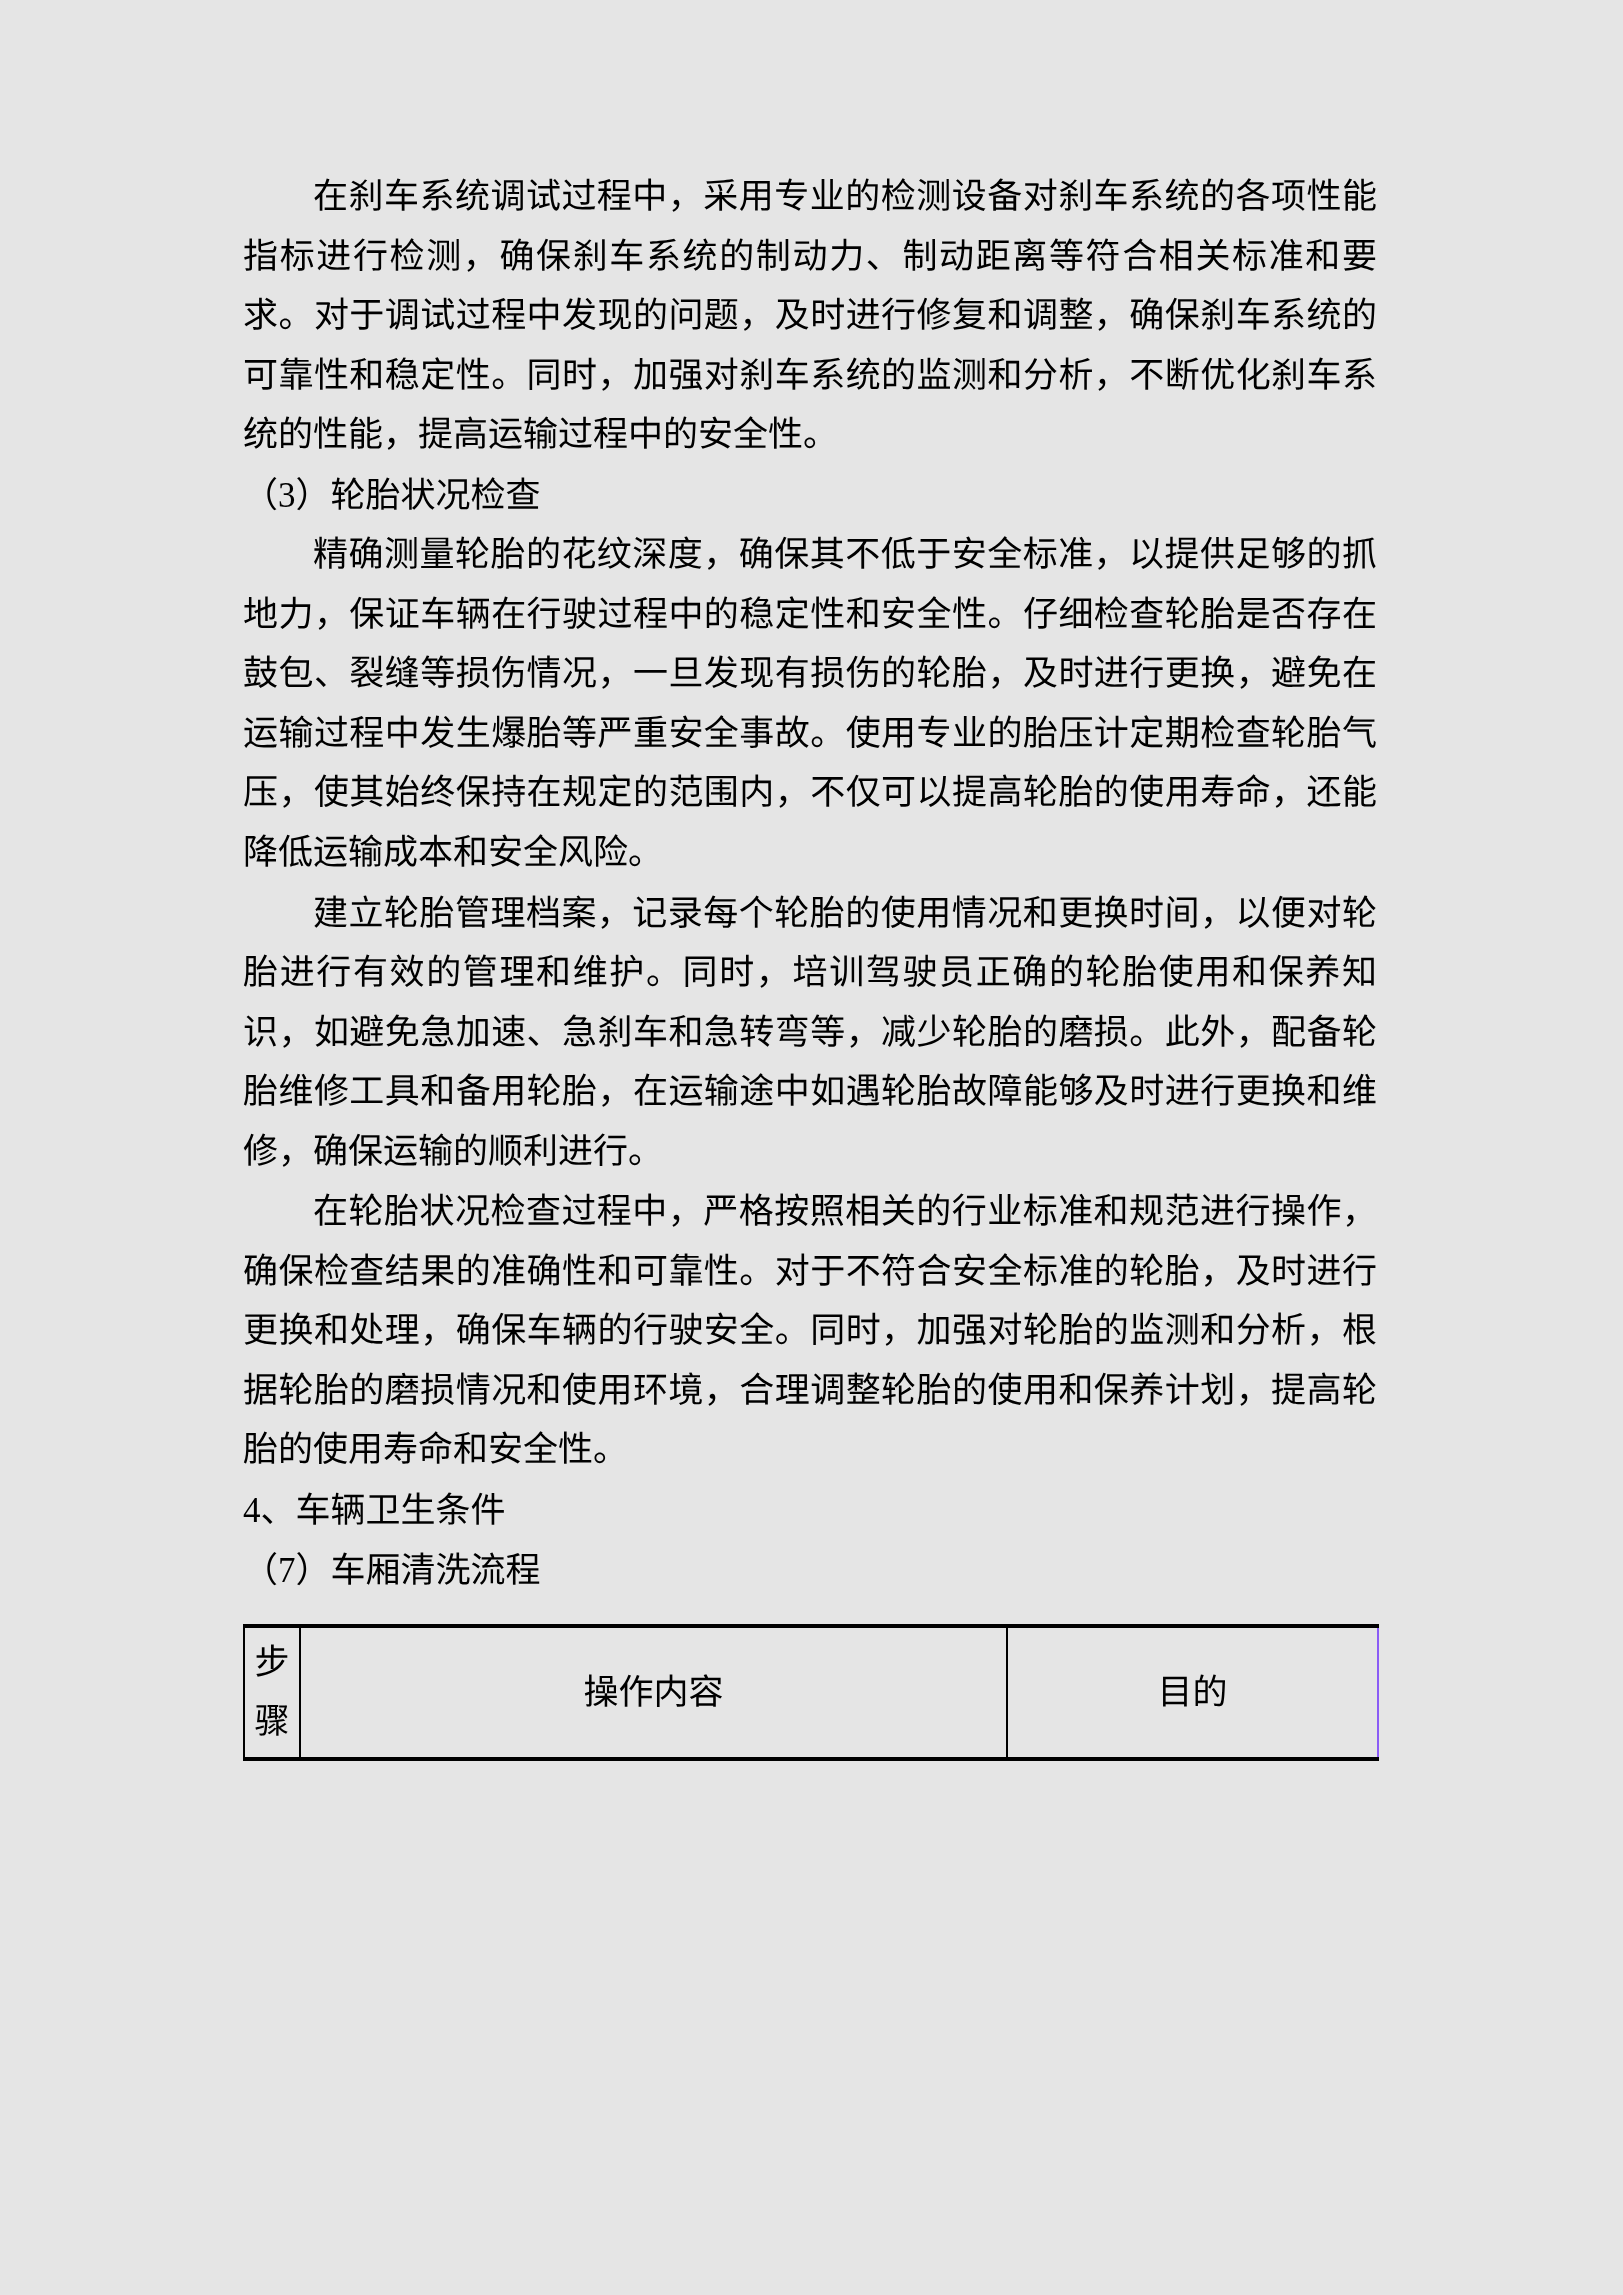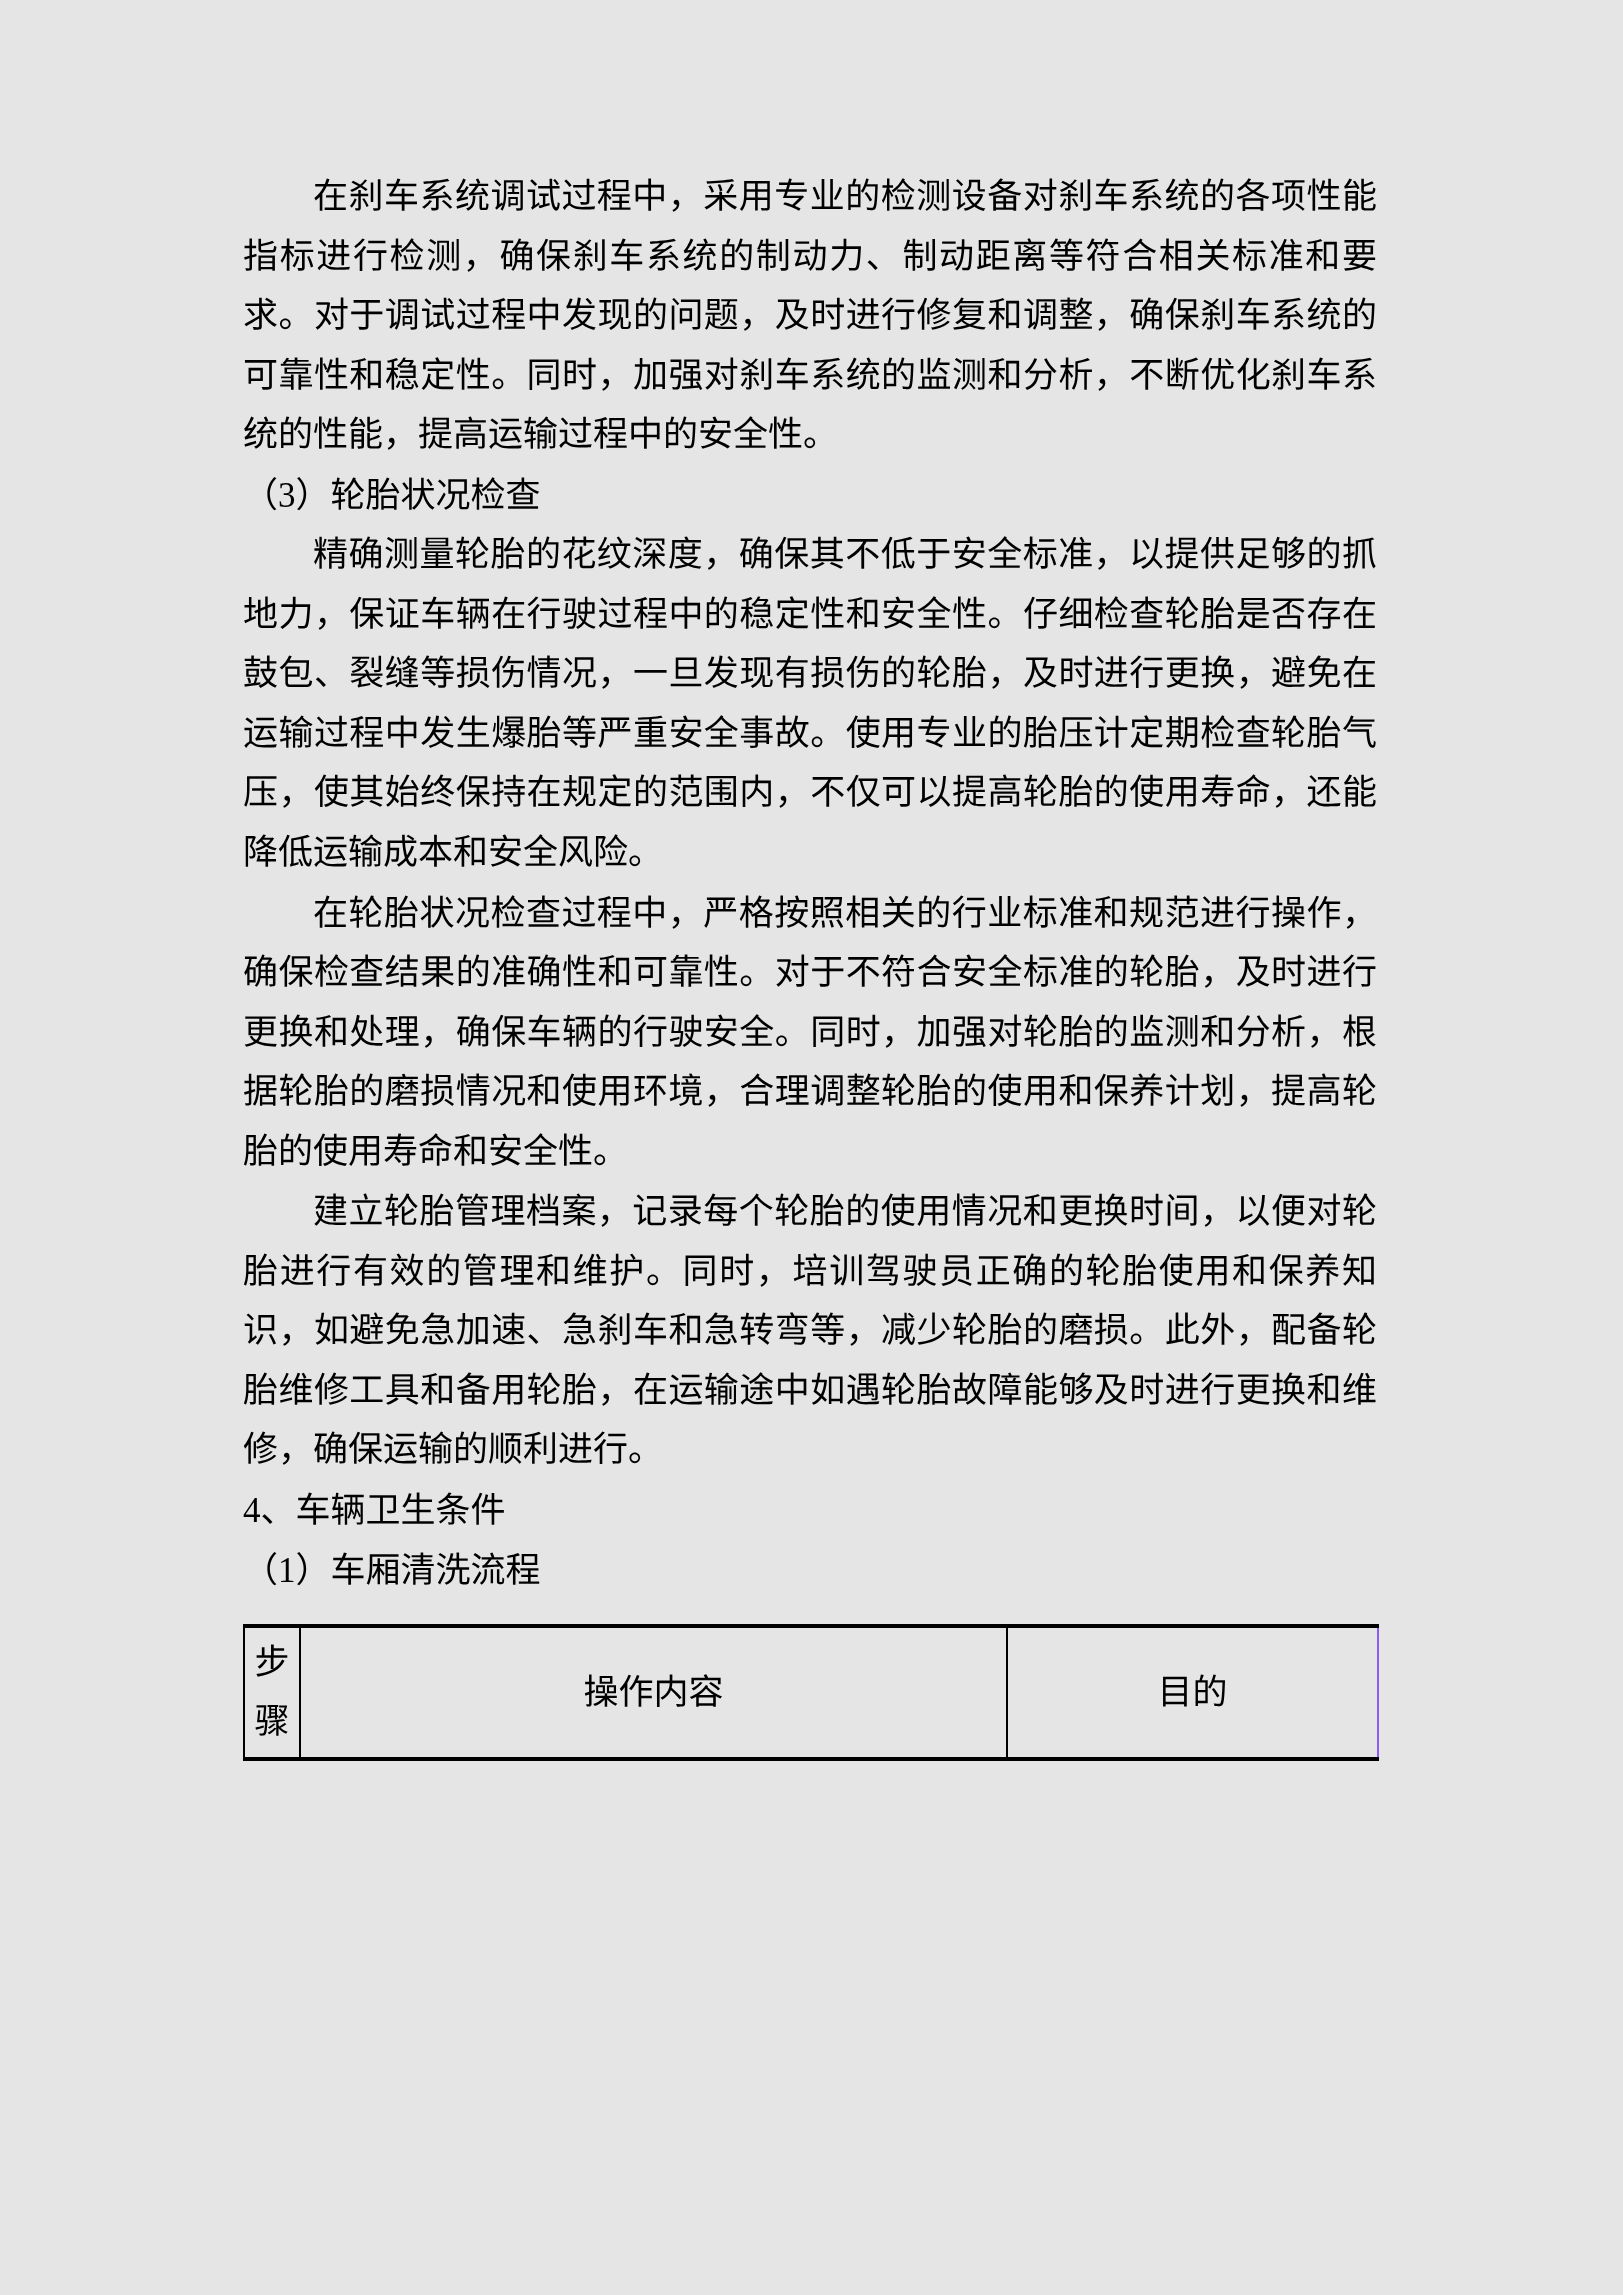--- a/index.html
+++ b/index.html
@@ -89,27 +89,27 @@
 
 <div class="page">
   <div class="content">
 
     <p class="para">在刹车系统调试过程中，采用专业的检测设备对刹车系统的各项性能指标进行检测，确保刹车系统的制动力、制动距离等符合相关标准和要求。对于调试过程中发现的问题，及时进行修复和调整，确保刹车系统的可靠性和稳定性。同时，加强对刹车系统的监测和分析，不断优化刹车系统的性能，提高运输过程中的安全性。</p>
 
     <p class="heading">（3）轮胎状况检查</p>
 
     <p class="para">精确测量轮胎的花纹深度，确保其不低于安全标准，以提供足够的抓地力，保证车辆在行驶过程中的稳定性和安全性。仔细检查轮胎是否存在鼓包、裂缝等损伤情况，一旦发现有损伤的轮胎，及时进行更换，避免在运输过程中发生爆胎等严重安全事故。使用专业的胎压计定期检查轮胎气压，使其始终保持在规定的范围内，不仅可以提高轮胎的使用寿命，还能降低运输成本和安全风险。</p>
 
+    <p class="para">建立轮胎管理档案，记录每个轮胎的使用情况和更换时间，以便对轮胎进行有效的管理和维护。同时，培训驾驶员正确的轮胎使用和保养知识，如避免急加速、急刹车和急转弯等，减少轮胎的磨损。此外，配备轮胎维修工具和备用轮胎，在运输途中如遇轮胎故障能够及时进行更换和维修，确保运输的顺利进行。</p>
+
     <p class="para">在轮胎状况检查过程中，严格按照相关的行业标准和规范进行操作，确保检查结果的准确性和可靠性。对于不符合安全标准的轮胎，及时进行更换和处理，确保车辆的行驶安全。同时，加强对轮胎的监测和分析，根据轮胎的磨损情况和使用环境，合理调整轮胎的使用和保养计划，提高轮胎的使用寿命和安全性。</p>
-
-    <p class="para">建立轮胎管理档案，记录每个轮胎的使用情况和更换时间，以便对轮胎进行有效的管理和维护。同时，培训驾驶员正确的轮胎使用和保养知识，如避免急加速、急刹车和急转弯等，减少轮胎的磨损。此外，配备轮胎维修工具和备用轮胎，在运输途中如遇轮胎故障能够及时进行更换和维修，确保运输的顺利进行。</p>
 
     <p class="heading">4、车辆卫生条件</p>
 
-    <p class="heading">（1）车厢清洗流程</p>
+    <p class="heading">（7）车厢清洗流程</p>
 
     <div class="spacer-table"></div>
 
     <table class="doc-table">
       <colgroup>
         <col class="c-step">
         <col class="c-oper">
         <col class="c-purp">
       </colgroup>
       <tbody>

